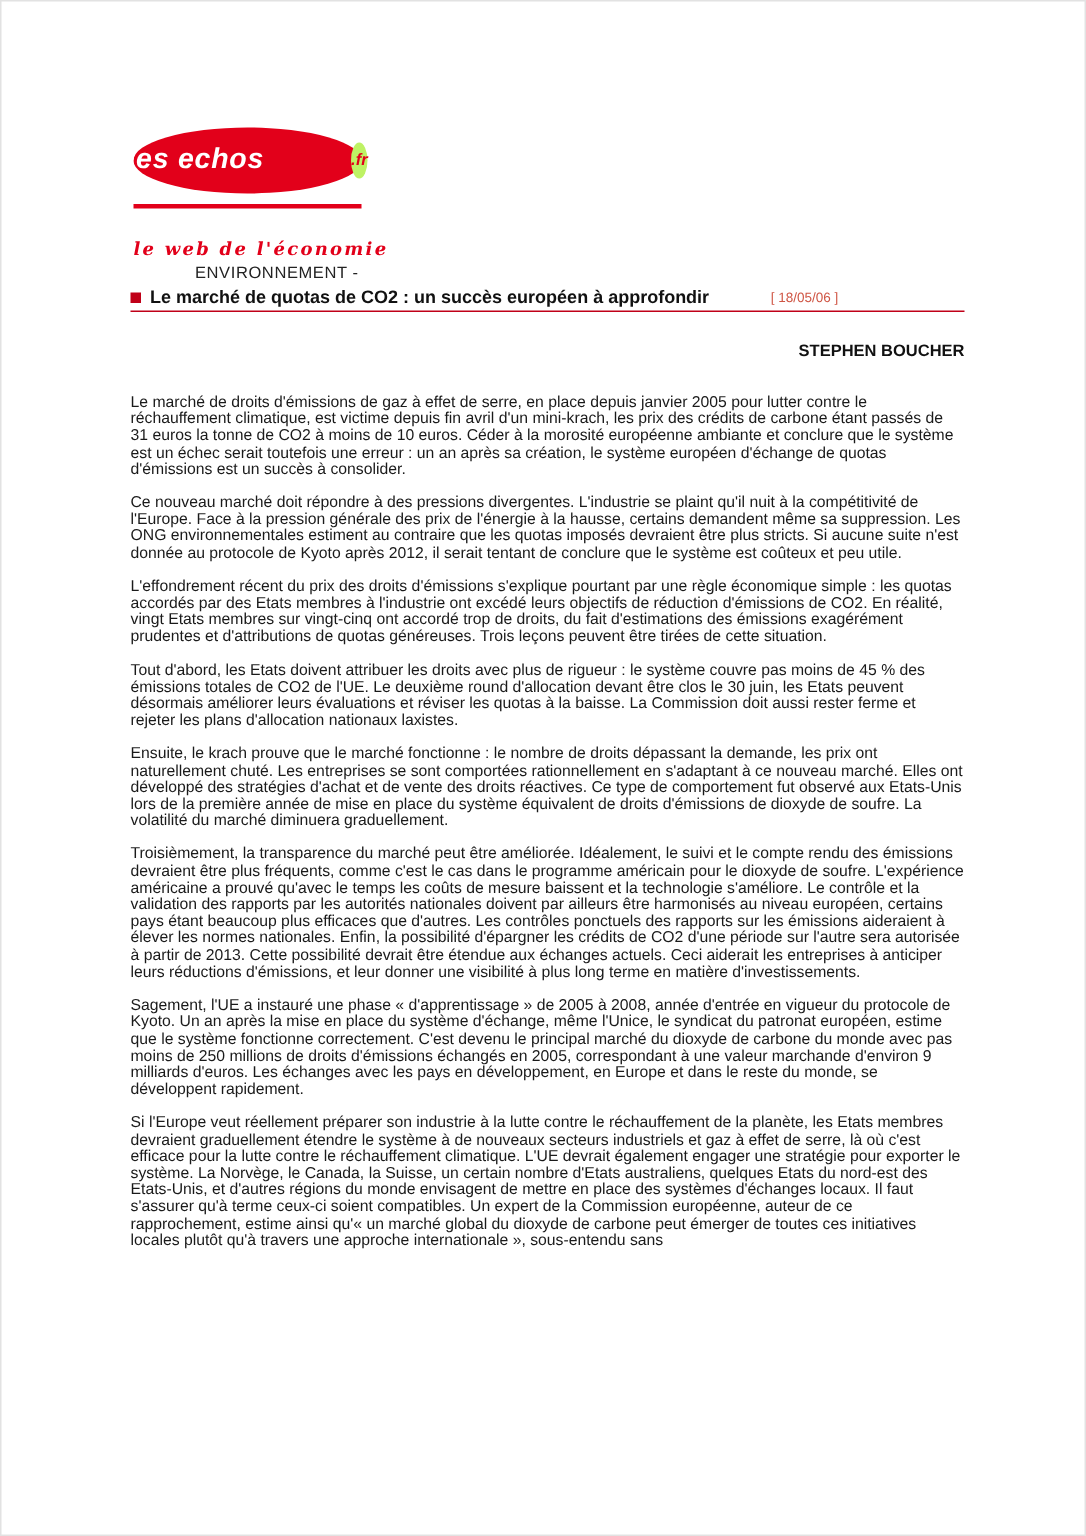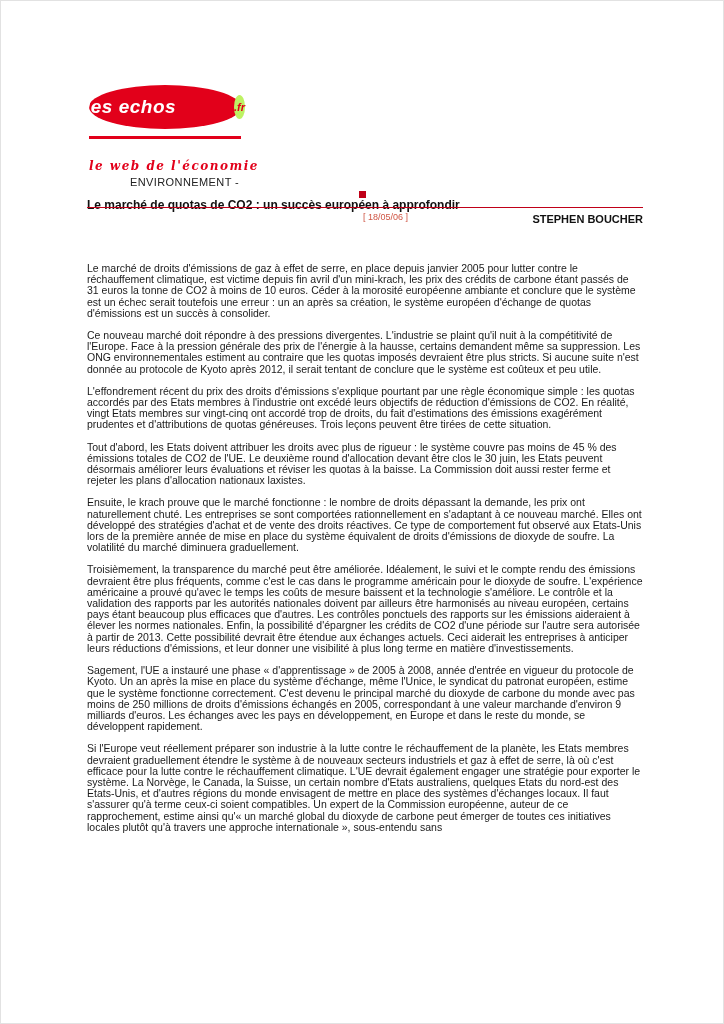--- a/index.html
+++ b/index.html
@@ -52,38 +52,38 @@
     font-size: 12px; letter-spacing: 1.5px; white-space: nowrap;
   }
 
   
   .category {
     position: absolute; top: 91px; left: 0;
     font-size: 11px; letter-spacing: 0.4px; color: #222222; margin-left: 43px;
   }
   .headline-row {
     position: absolute; top: 106px; left: 0; width: 100%;
-    display: flex; align-items: baseline; white-space: nowrap; flex-direction: column;
+    display: flex; align-items: baseline; white-space: nowrap;
   }
   .bullet {
     width: 7px; height: 7px; flex: 0 0 7px;
     background: var(--rule-red, #c00018);
     align-self: center; margin-right: 6px;
   }
   .headline { font-size: 12px; font-weight: bold; color: #111111; }
   .date {
     margin-left: 5px; font-size: 9px;
     color: #cf5544; align-self: center; padding-left: 36px;
   }
   .headline-rule {
     position: absolute; top: 122px; left: 0; width: 100%;
     border-top: 1px solid var(--rule-red, #c00018);
   }
   .author {
-    position: absolute; top: 128px; right: 0;
+    position: absolute; top: 143px; right: 0;
     font-size: 11px; font-weight: bold; color: #111111;
     text-align: right;
   }
 
   
   .body {
     position: absolute; top: 178px; left: 0; width: 556px;
     font-size: 10.5px; line-height: 11.2px; color: #1a1a1a;
     text-align: left;
   }

